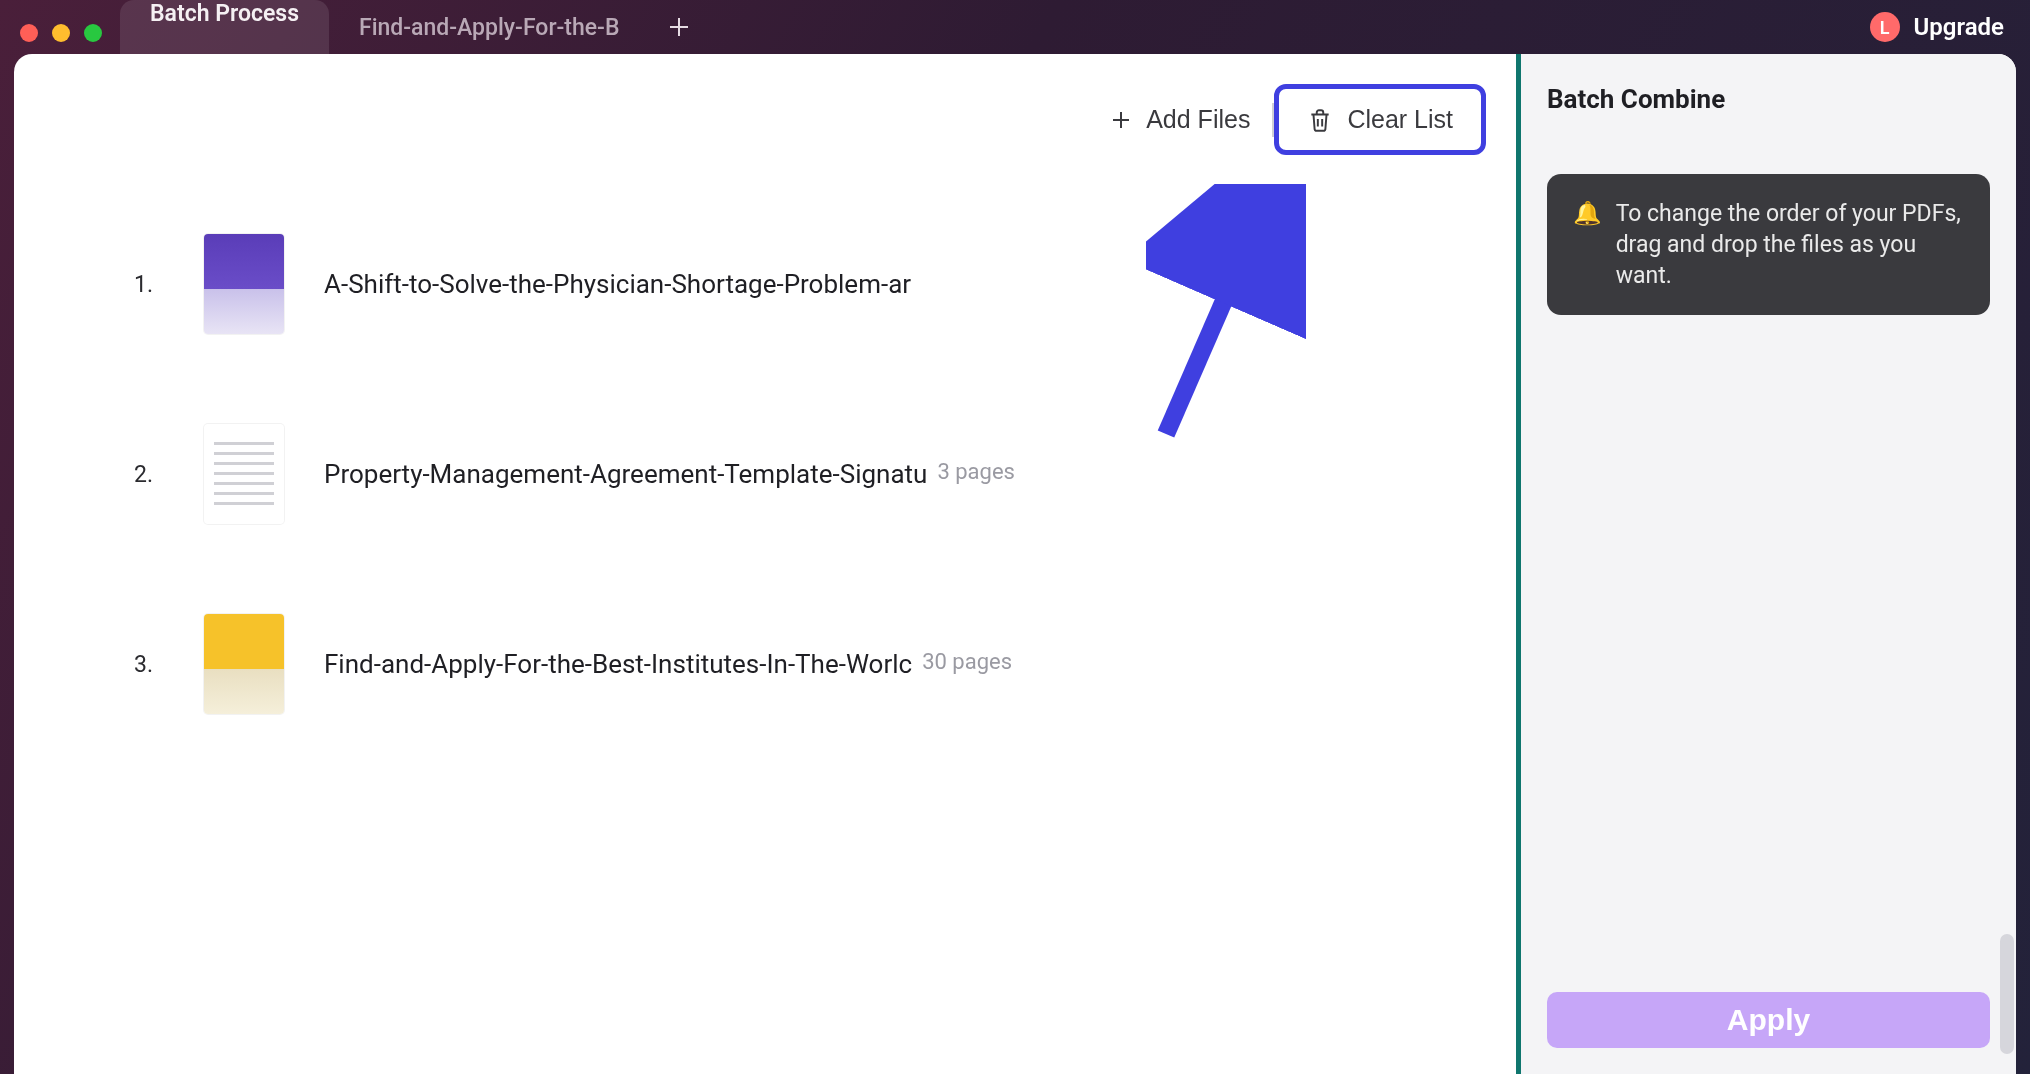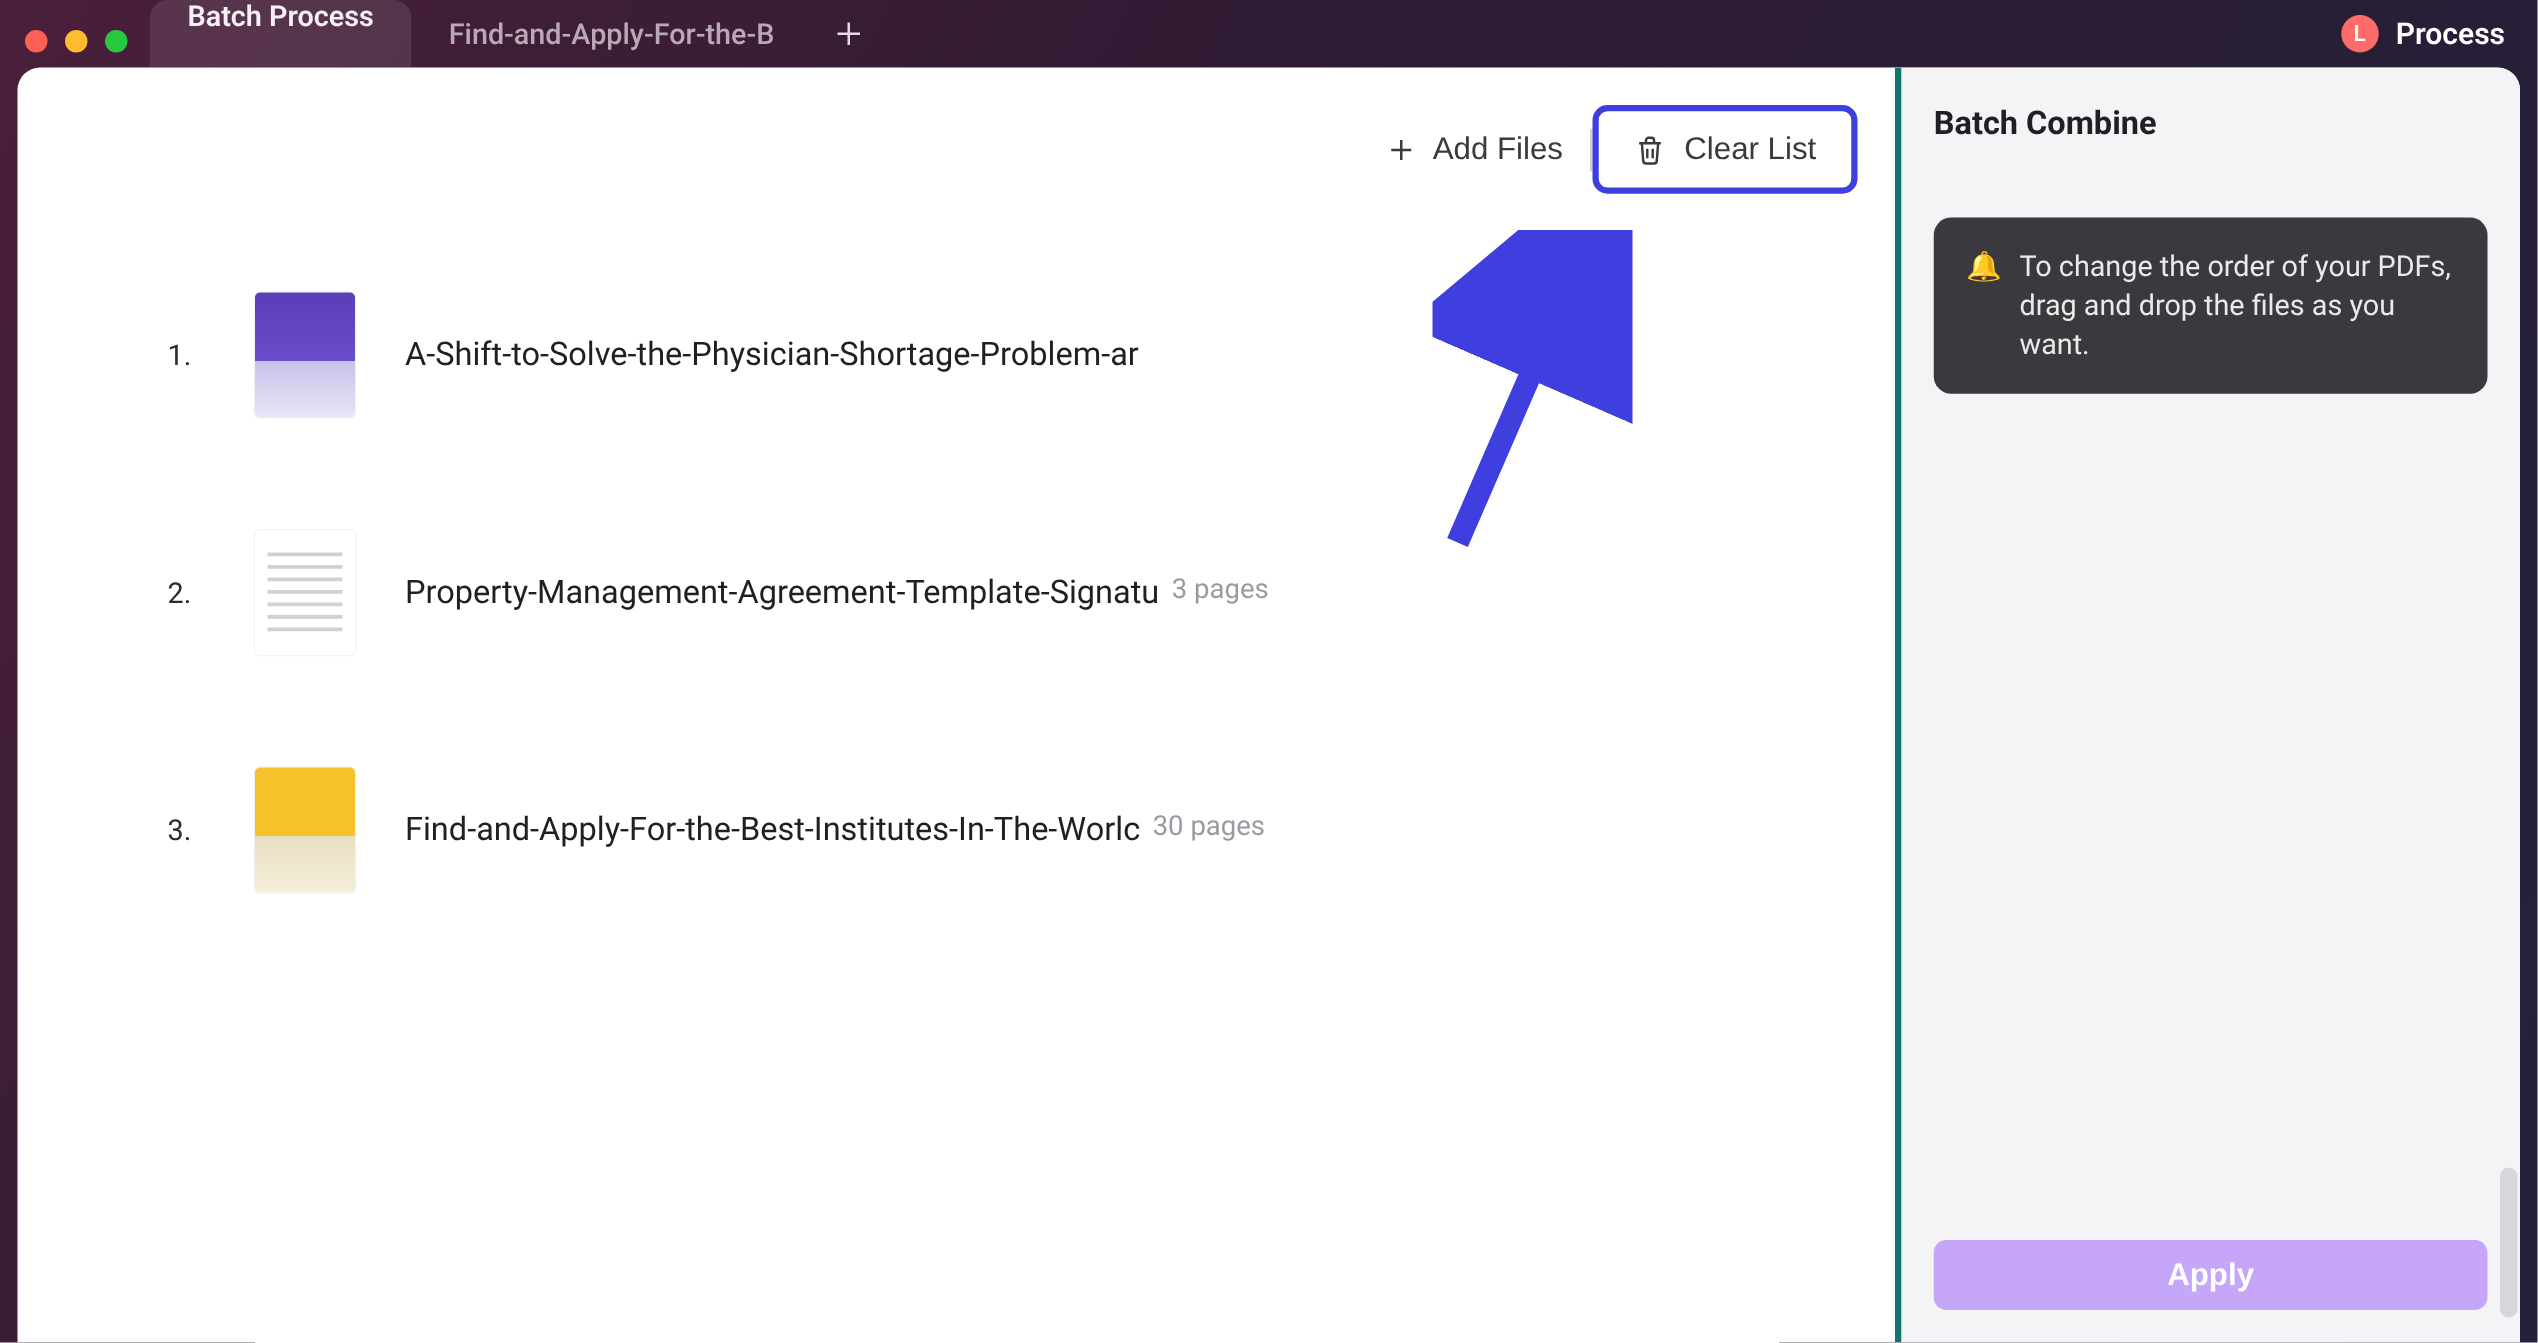--- a/index.html
+++ b/index.html
@@ -167,21 +167,21 @@
     padding: 24px 26px;
     font-size: 23px; line-height: 1.35;
     display:flex; gap:14px;
   }
   .tip .bell { flex:none; }
   .apply-wrap { margin-top:auto; }
   .apply {
     width:100%; height: 56px;
     background:#c6a6f8; color:#fff;
     border:none; border-radius:10px;
-    font-size: 25px; font-weight:600;
+    font-size: 30px; font-weight:600;
     cursor:pointer;
   }
 
   .sidebar-scroll-indicator {
     position:absolute; right:2px; top:880px; width:14px; height:120px;
     background:#d6d6dc; border-radius:8px;
   }
 </style>
 </head>
 <body>
@@ -207,21 +207,21 @@
         <line x1="11" y1="2" x2="11" y2="20"></line>
           <line x1="2" y1="11" x2="20" y2="11"></line>
       </svg>
     </div>
   </div>
 
   <div class="upgrade">
     <div class="avatar">
       <span>L</span>
     </div>
-    <span>Process</span>
+    <span>Upgrade</span>
   </div>
 
   <div class="surface">
 
     <div class="left">
       <div class="toolbar">
         <button class="tbtn">
           <svg width="22" height="22" viewBox="0 0 22 22" fill="none" stroke="#3a3a3e" stroke-width="2">
             <line x1="11" y1="3" x2="11" y2="19"></line>
               <line x1="3" y1="11" x2="19" y2="11"></line>

